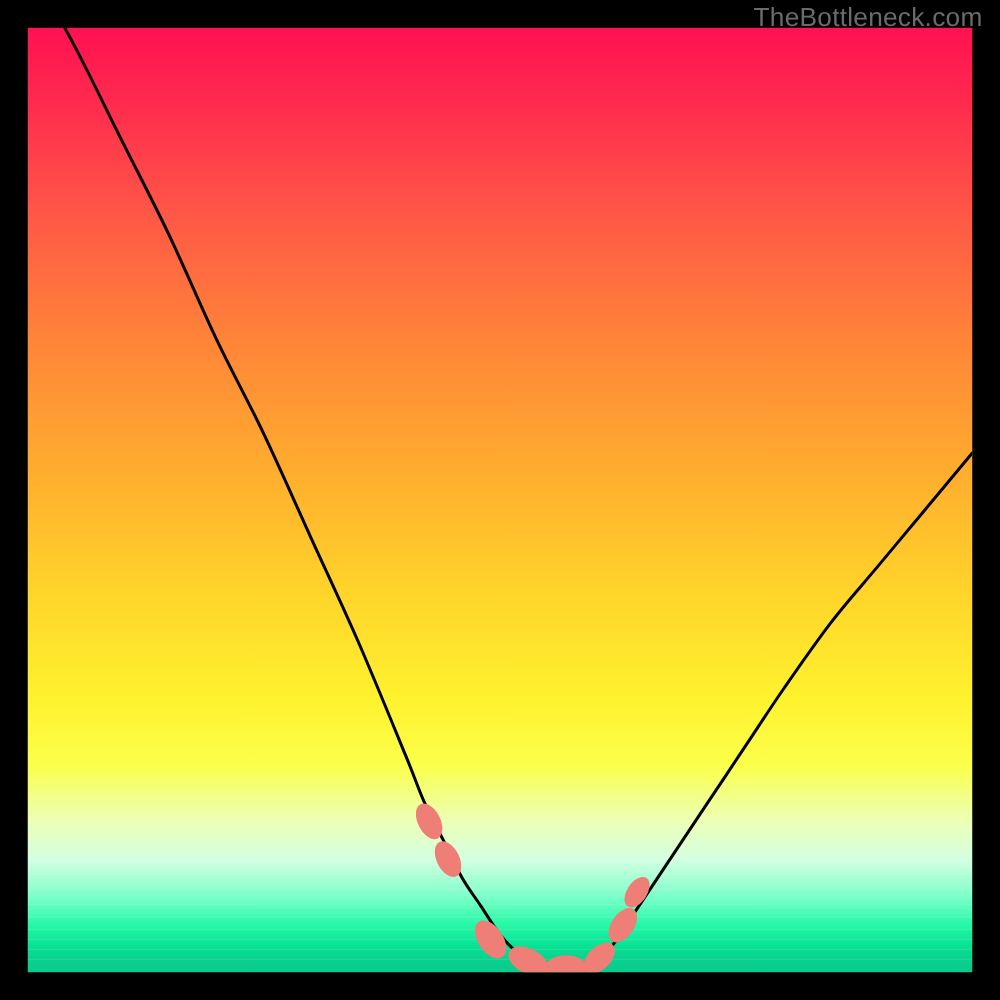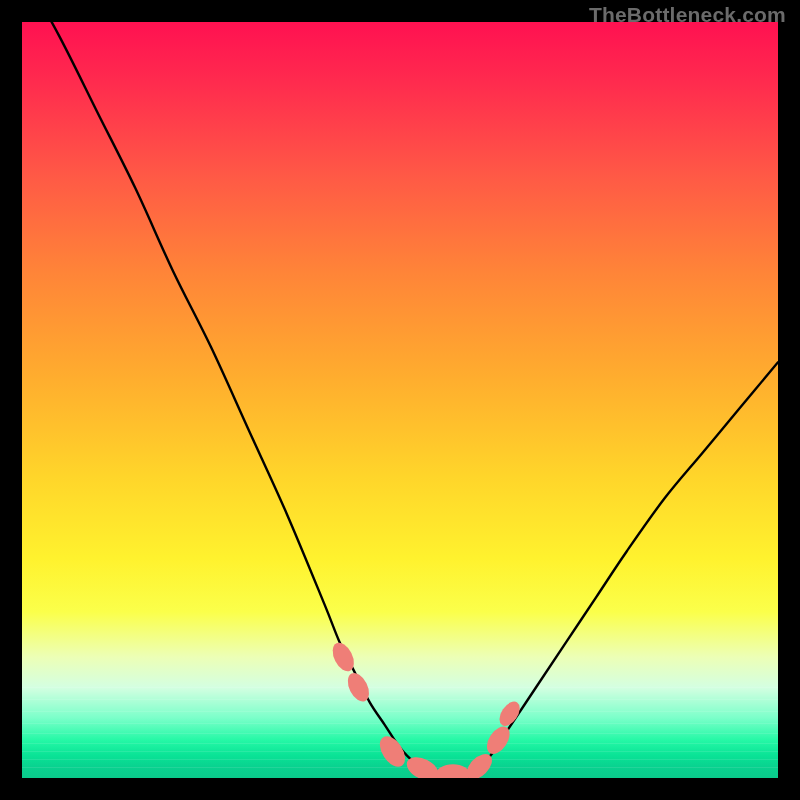--- a/index.html
+++ b/index.html
@@ -48,21 +48,21 @@
       #09d28f 98.5%,
       #0aca8b 100%
     );
   }
   .watermark {
     position: absolute;
     top: 3px;
     right: 14px;
     color: #6b6b6b;
     font-size: 21px;
-    font-weight: 700;
+    font-weight: 400;
     letter-spacing: 0.2px;
     user-select: none;
   }
   svg.curve {
     position: absolute;
     inset: 0;
     width: 756px;
     height: 756px;
   }
   .striations {

